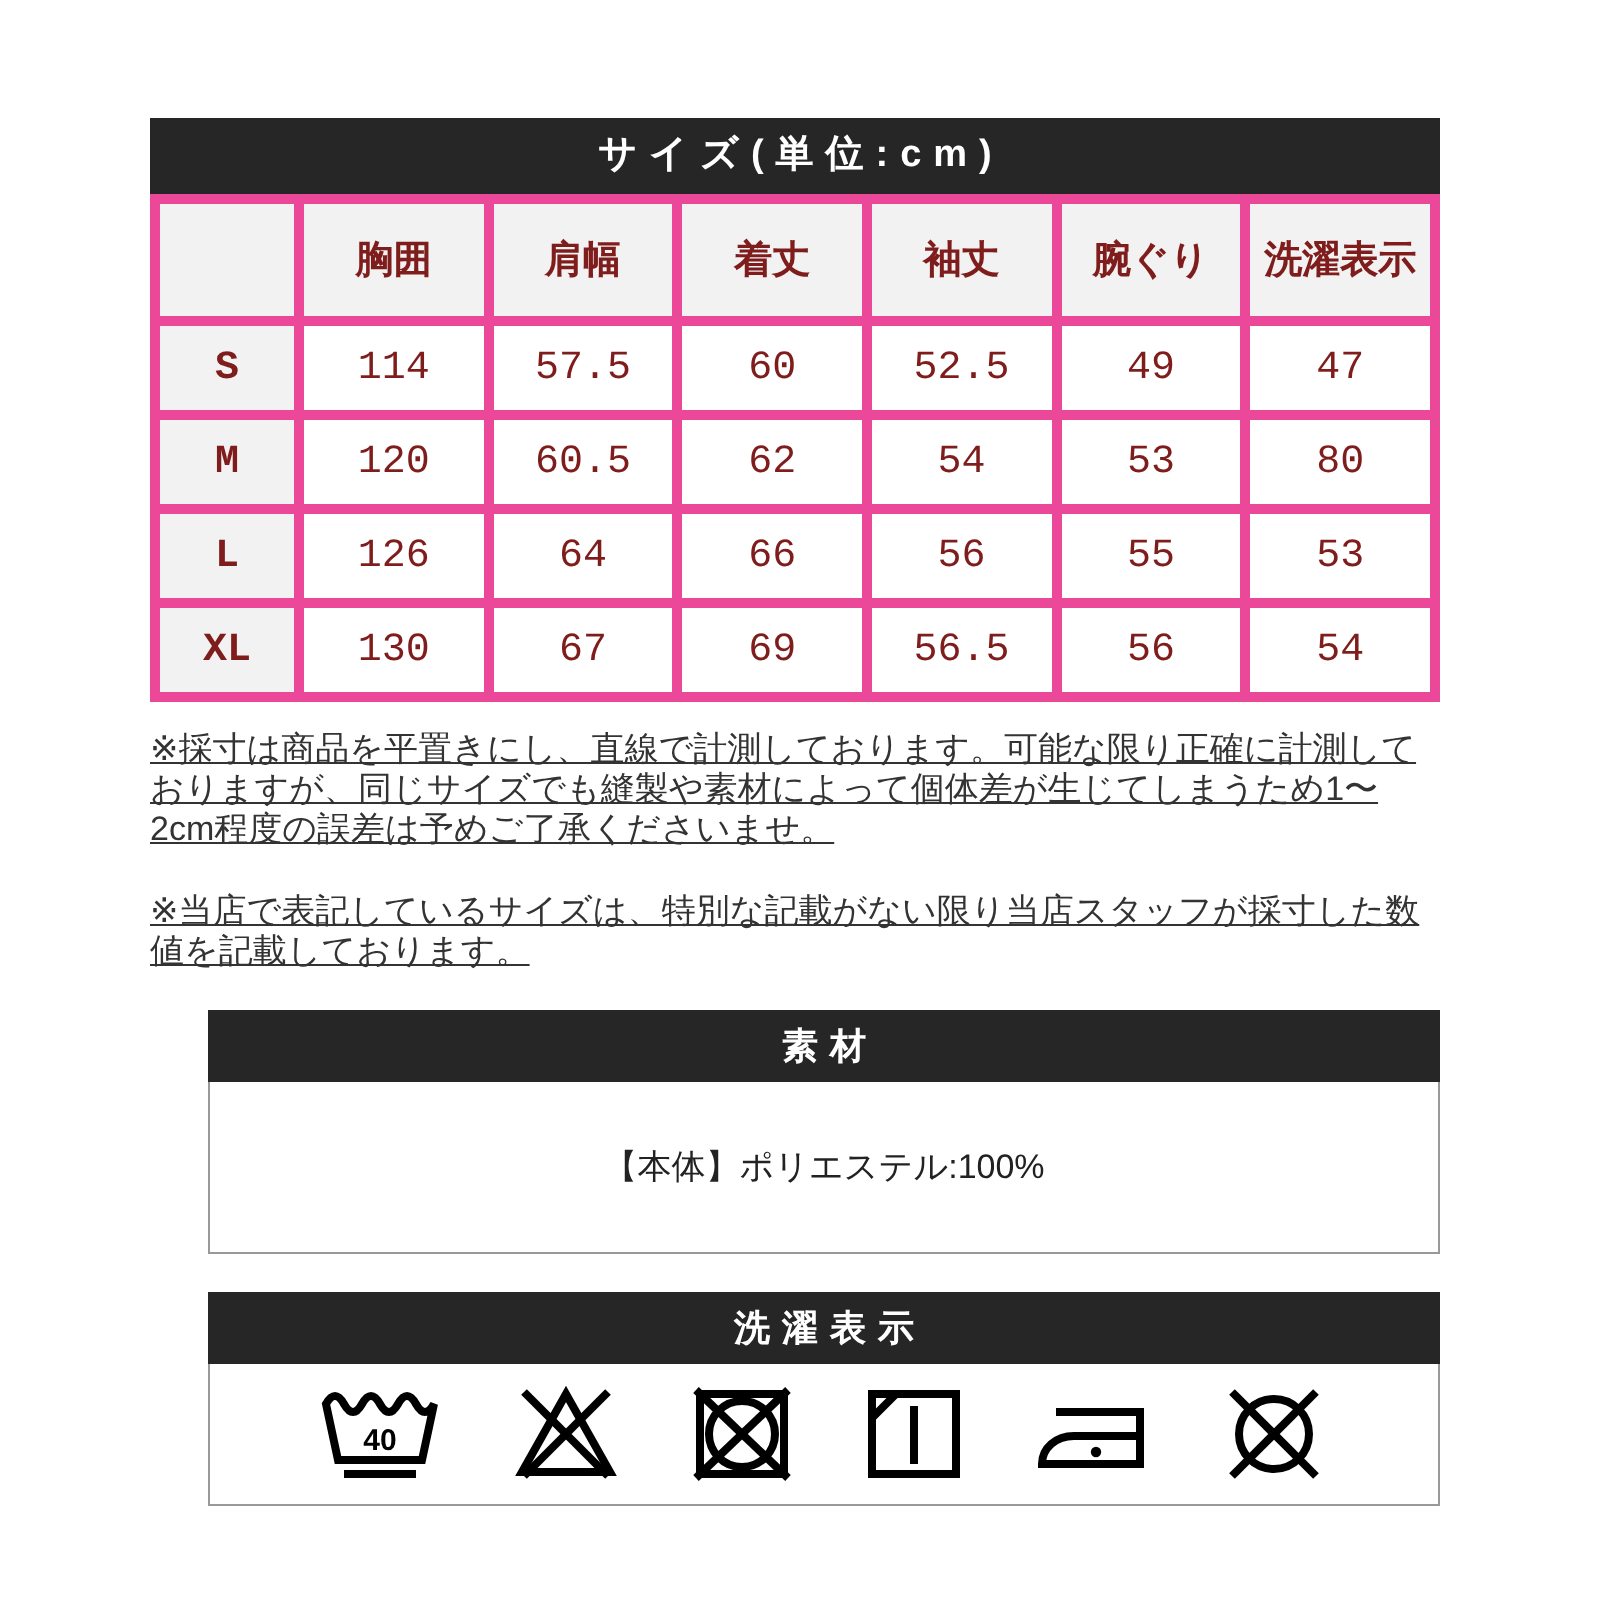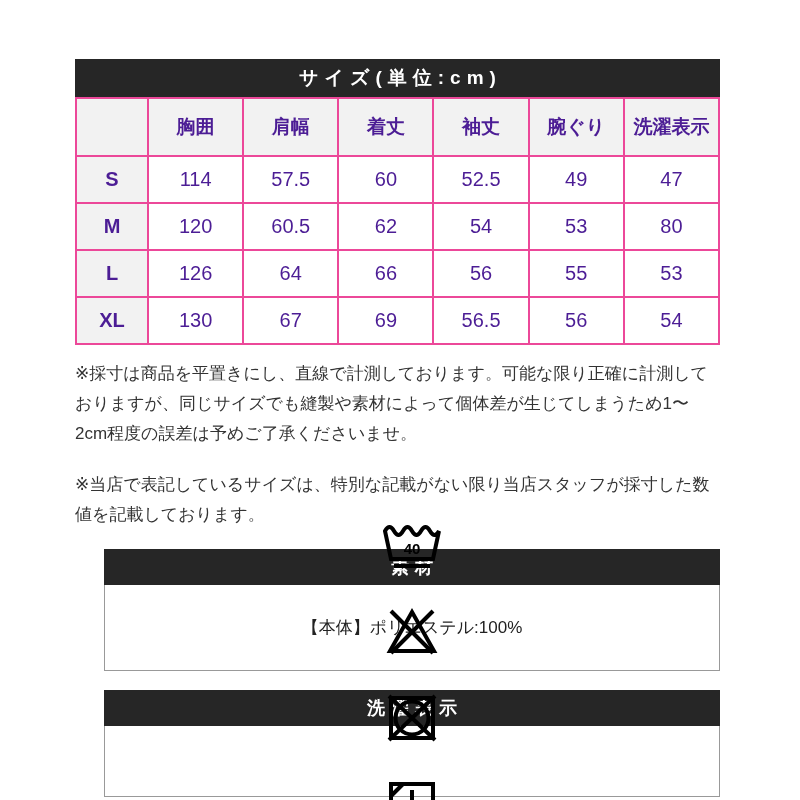--- a/index.html
+++ b/index.html
@@ -37,25 +37,26 @@
   .bar.size-bar   { height: 38px; line-height: 38px; font-size: 19px; }
   .bar.small-bar  { height: 36px; line-height: 36px; font-size: 18px; }
 
   
   table.size-table {
     width: 100%;
     border-collapse: collapse;
     table-layout: fixed;
   }
   table.size-table th, table.size-table td {
-    border: 2px solid #ec4899;
+    border: 5px solid #ec4899;
     text-align: center;
     vertical-align: middle;
-    color: #4c1d95;
+    color: #7f1d1d;
     padding: 0;
+    font-family: Liberation Mono, monospace;
   }
   table.size-table thead th {
     height: 56px;
     background: #f2f2f2;
     font-size: 19px;
     font-weight: bold;
   }
   table.size-table tbody tr { height: 47px; }
   table.size-table tbody th {
     background: #f2f2f2;
@@ -66,22 +67,23 @@
     background: #ffffff;
     font-size: 20px;
     font-weight: normal;
   }
 
   
   .note {
     margin: 0;
     color: #333333;
     font-size: 17px;
-    line-height: 30px;
+    line-height: 20px;
     text-align: left;
+    text-decoration: underline;
   }
   .note.first  { margin-top: 14px; }
   .note.second { margin-top: 21px; }
 
   
   .section { margin-top: 19px; padding-left: 29px; }
   .panel {
     border: 1px solid #999999;
     border-top: none;
     box-sizing: border-box;
@@ -100,21 +102,20 @@
     font-size: 17px;
     line-height: 24px;
     text-align: center;
   }
   .care-panel {
     height: 71px;
     display: flex;
     justify-content: center;
     align-items: center;
     gap: 34px;
-    flex-direction: column;
   }
   .care-icon { display: block; }
   .care-icon svg { display: block; }
   .care-icon .stroke {
     fill: none;
     stroke: #000000;
     stroke-width: 4;
     stroke-linecap: butt;
     stroke-linejoin: miter;
   }

